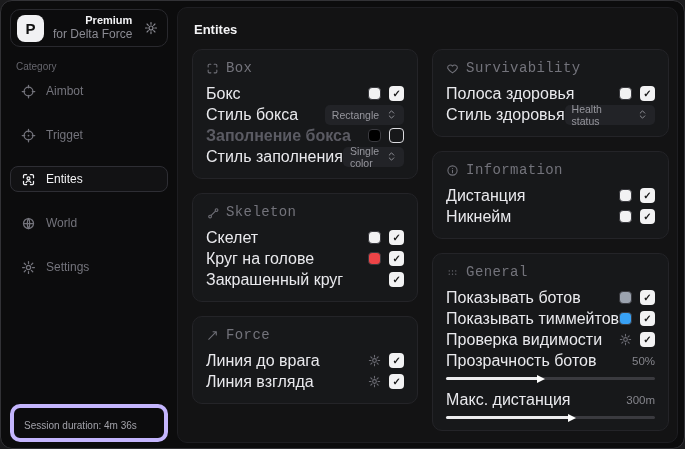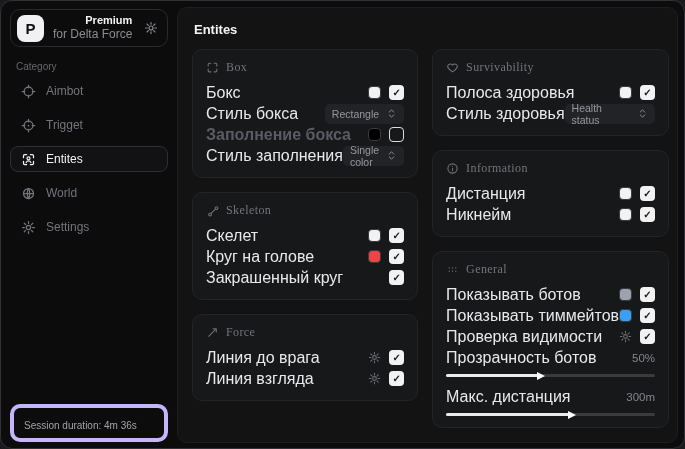--- a/index.html
+++ b/index.html
@@ -18,21 +18,21 @@
   .logo {
     width:27px; height:27px; border-radius:8px; background:#f1f1f3; color:#111;
     display:flex; align-items:center; justify-content:center;
     font-weight:700; font-size:15px;
   }
   .brand-text { line-height:1.25; }
   .brand-title { font-size:11px; font-weight:700; color:#f4f4f6;text-align:right; }
   .brand-sub { font-size:12px; color:#8b8b93; }
   .brand-gear { margin-left:auto; color:#8b8b93; }
   .cat-label { font-size:10px; color:#66666d; margin:14px 0 6px 6px; }
-  .nav { display:flex; flex-direction:column; gap:8px; }
+  .nav { display:flex; flex-direction:column; gap:18px; }
   .nav-item {
     display:flex; align-items:center; gap:10px; height:26px; padding-left:10px;
     color:#74747c; font-size:12px; border:1px solid transparent; border-radius:8px;
     cursor:pointer;
   }
   .nav-item.active { color:#f3f3f5; border-color:#2e2e34; background:#121214; }
   .session {
     position:absolute; left:9px; right:9px; bottom:6px; height:38px;
     border:4px solid #c4b5fd; border-radius:10px;
     display:flex; align-items:flex-end; padding:0 10px 7px;
@@ -45,21 +45,21 @@
     padding:11px 14px;
   }
   .main-title { font-size:13px; font-weight:700; color:#f4f4f6; margin:3px 0 12px 2px; }
   .cols { display:flex; gap:14px; }
   .col { flex:1; display:flex; flex-direction:column; gap:14px; }
   .panel {
     background:#17181a; border:1px solid #242428; border-radius:10px;
     padding:10px 13px 11px;
   }
   .panel-header { display:flex; align-items:center; gap:7px; margin-bottom:7px; color:#6f6f77; }
-  .panel-title { font-family:Liberation Serif, serif; font-size:12px; letter-spacing:.4px; color:#73737b; }
+  .panel-title { font-family:Liberation Mono, monospace; font-size:14px; letter-spacing:.4px; color:#73737b; }
   .row { display:flex; align-items:center; justify-content:space-between; height:21px; }
   .row-label { font-size:16px; color:#e9e9ed; white-space:nowrap; }
   .row.dim .row-label { color:#5b5b63;font-weight:bold; }
   .controls { display:flex; align-items:center; gap:8px; }
   .swatch { width:13px; height:13px; border-radius:4px; border:1px solid #39393e; cursor:pointer; }
   .checkbox {
     width:15px; height:15px; border-radius:4px; background:#f2f2f3;
     display:flex; align-items:center; justify-content:center; cursor:pointer;
   }
   .check { font-size:10px; font-weight:700; color:#141414; line-height:1; }

